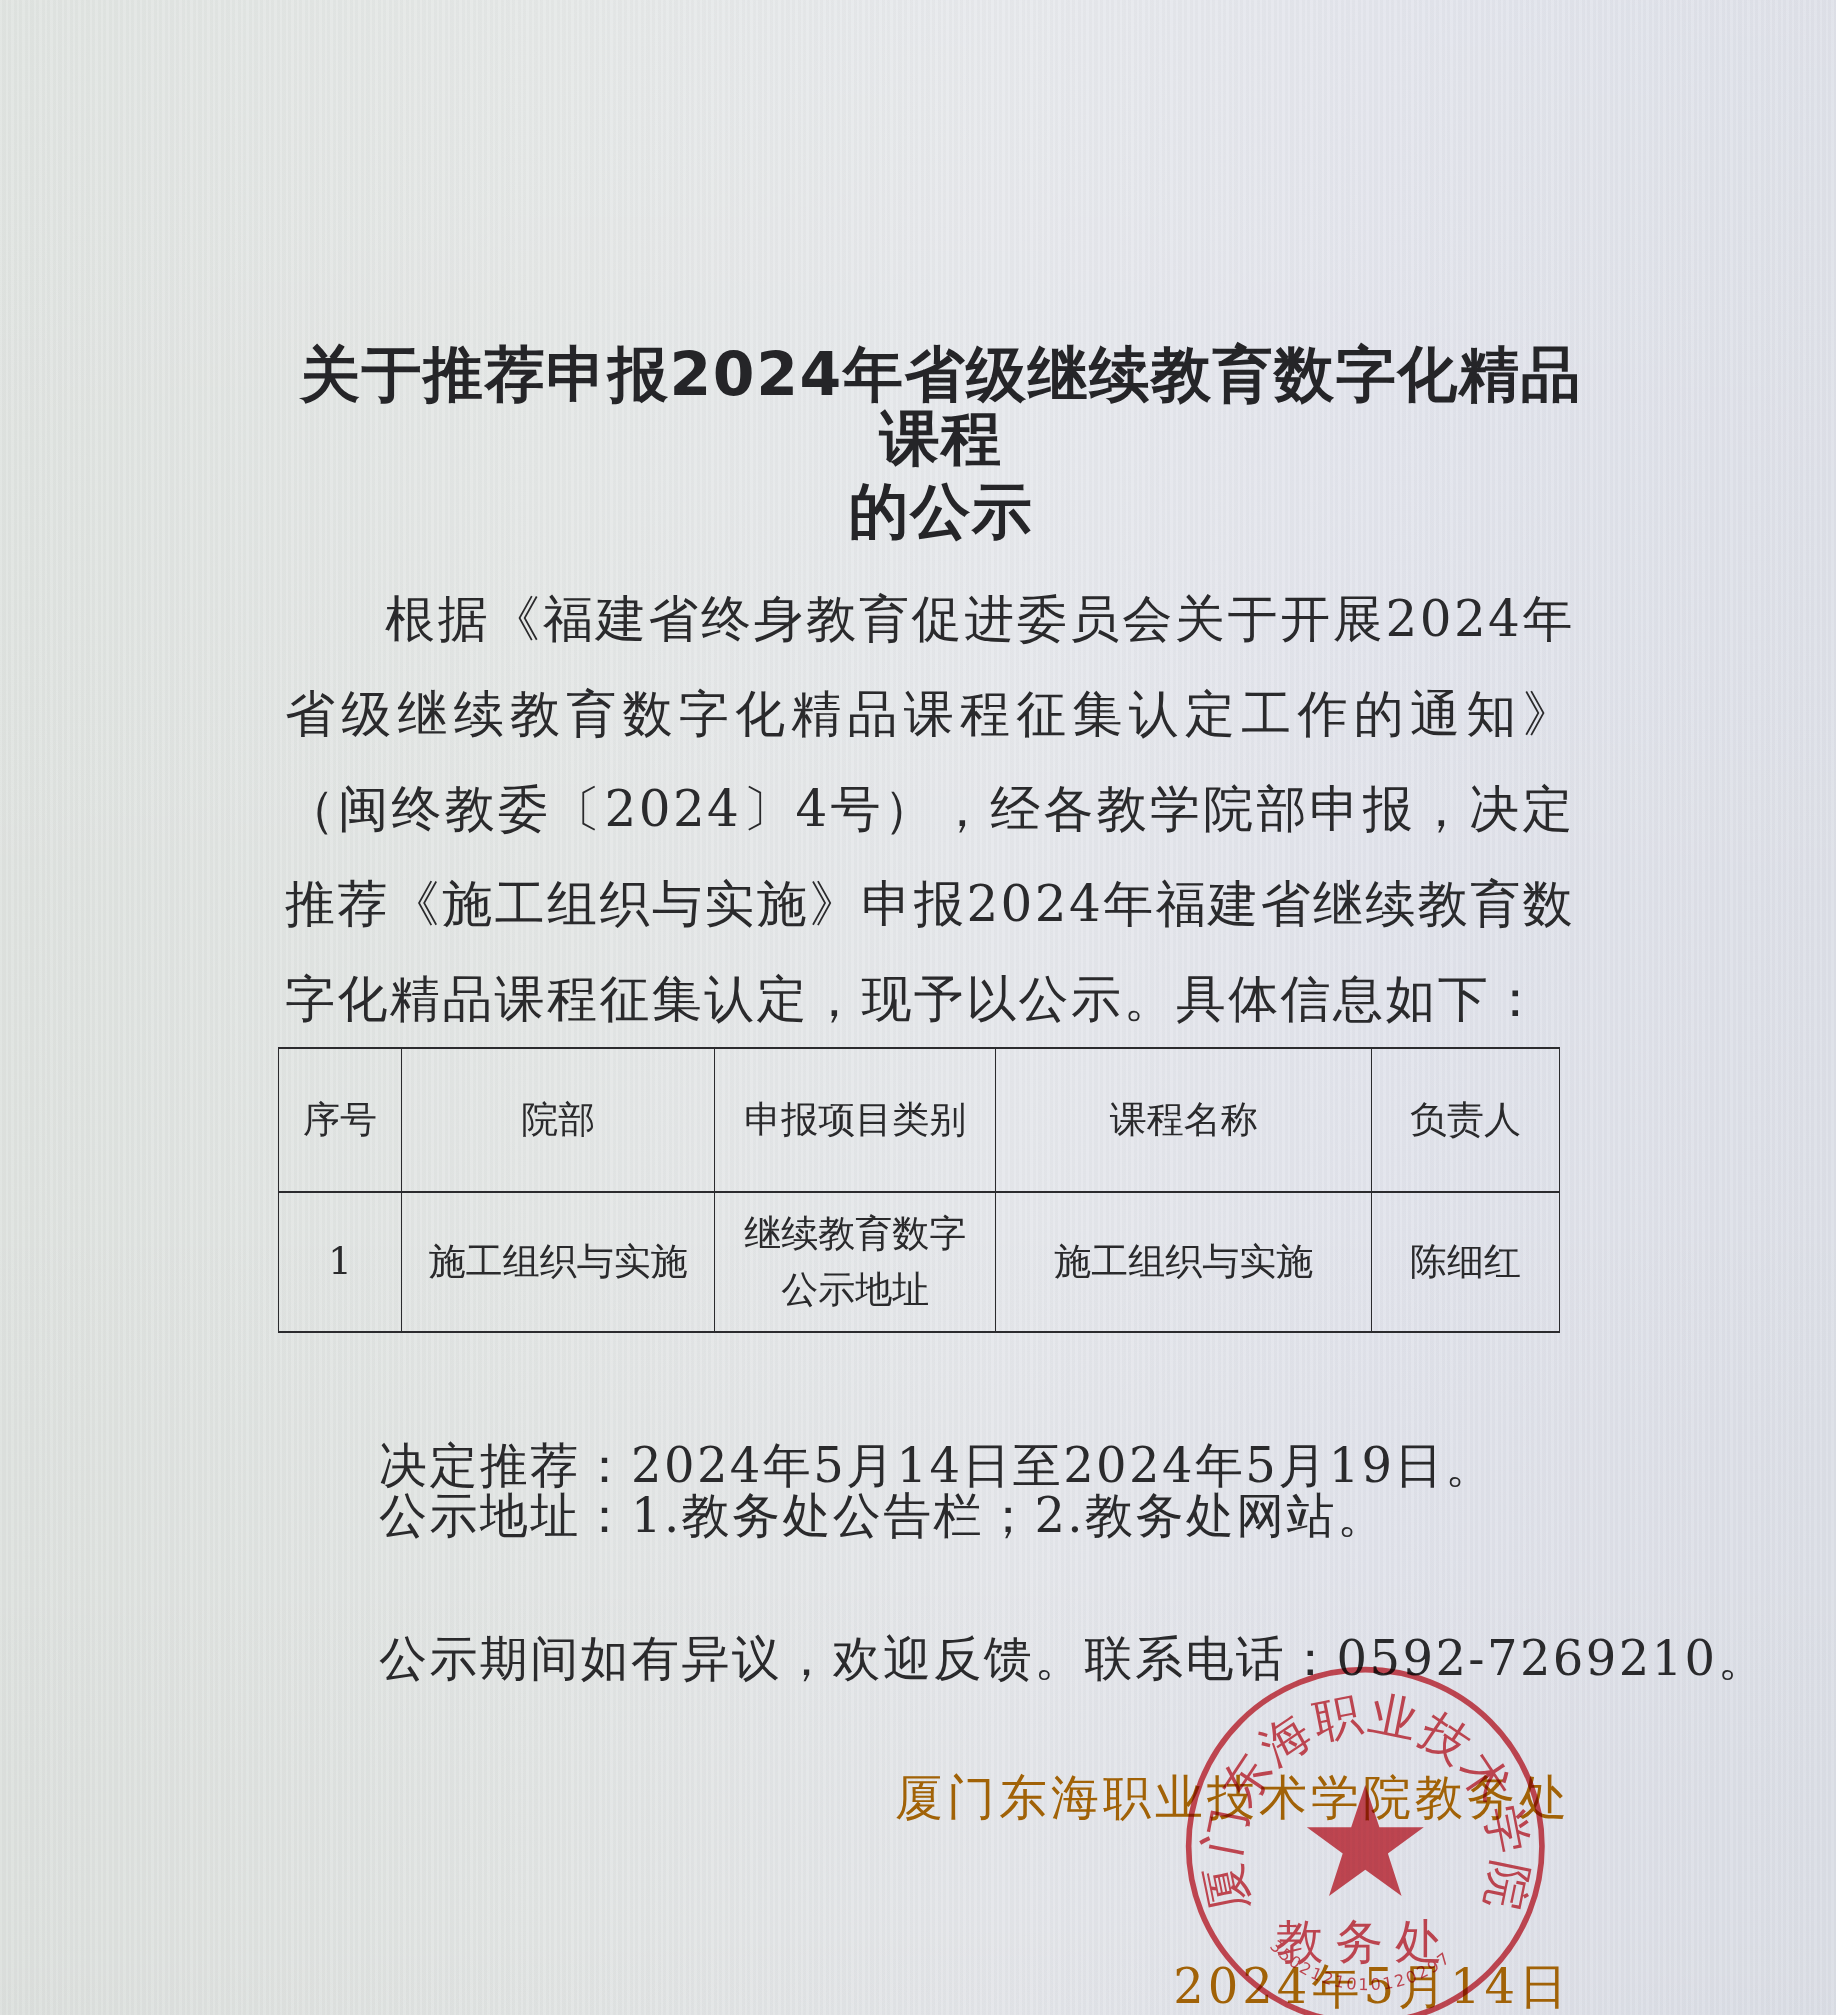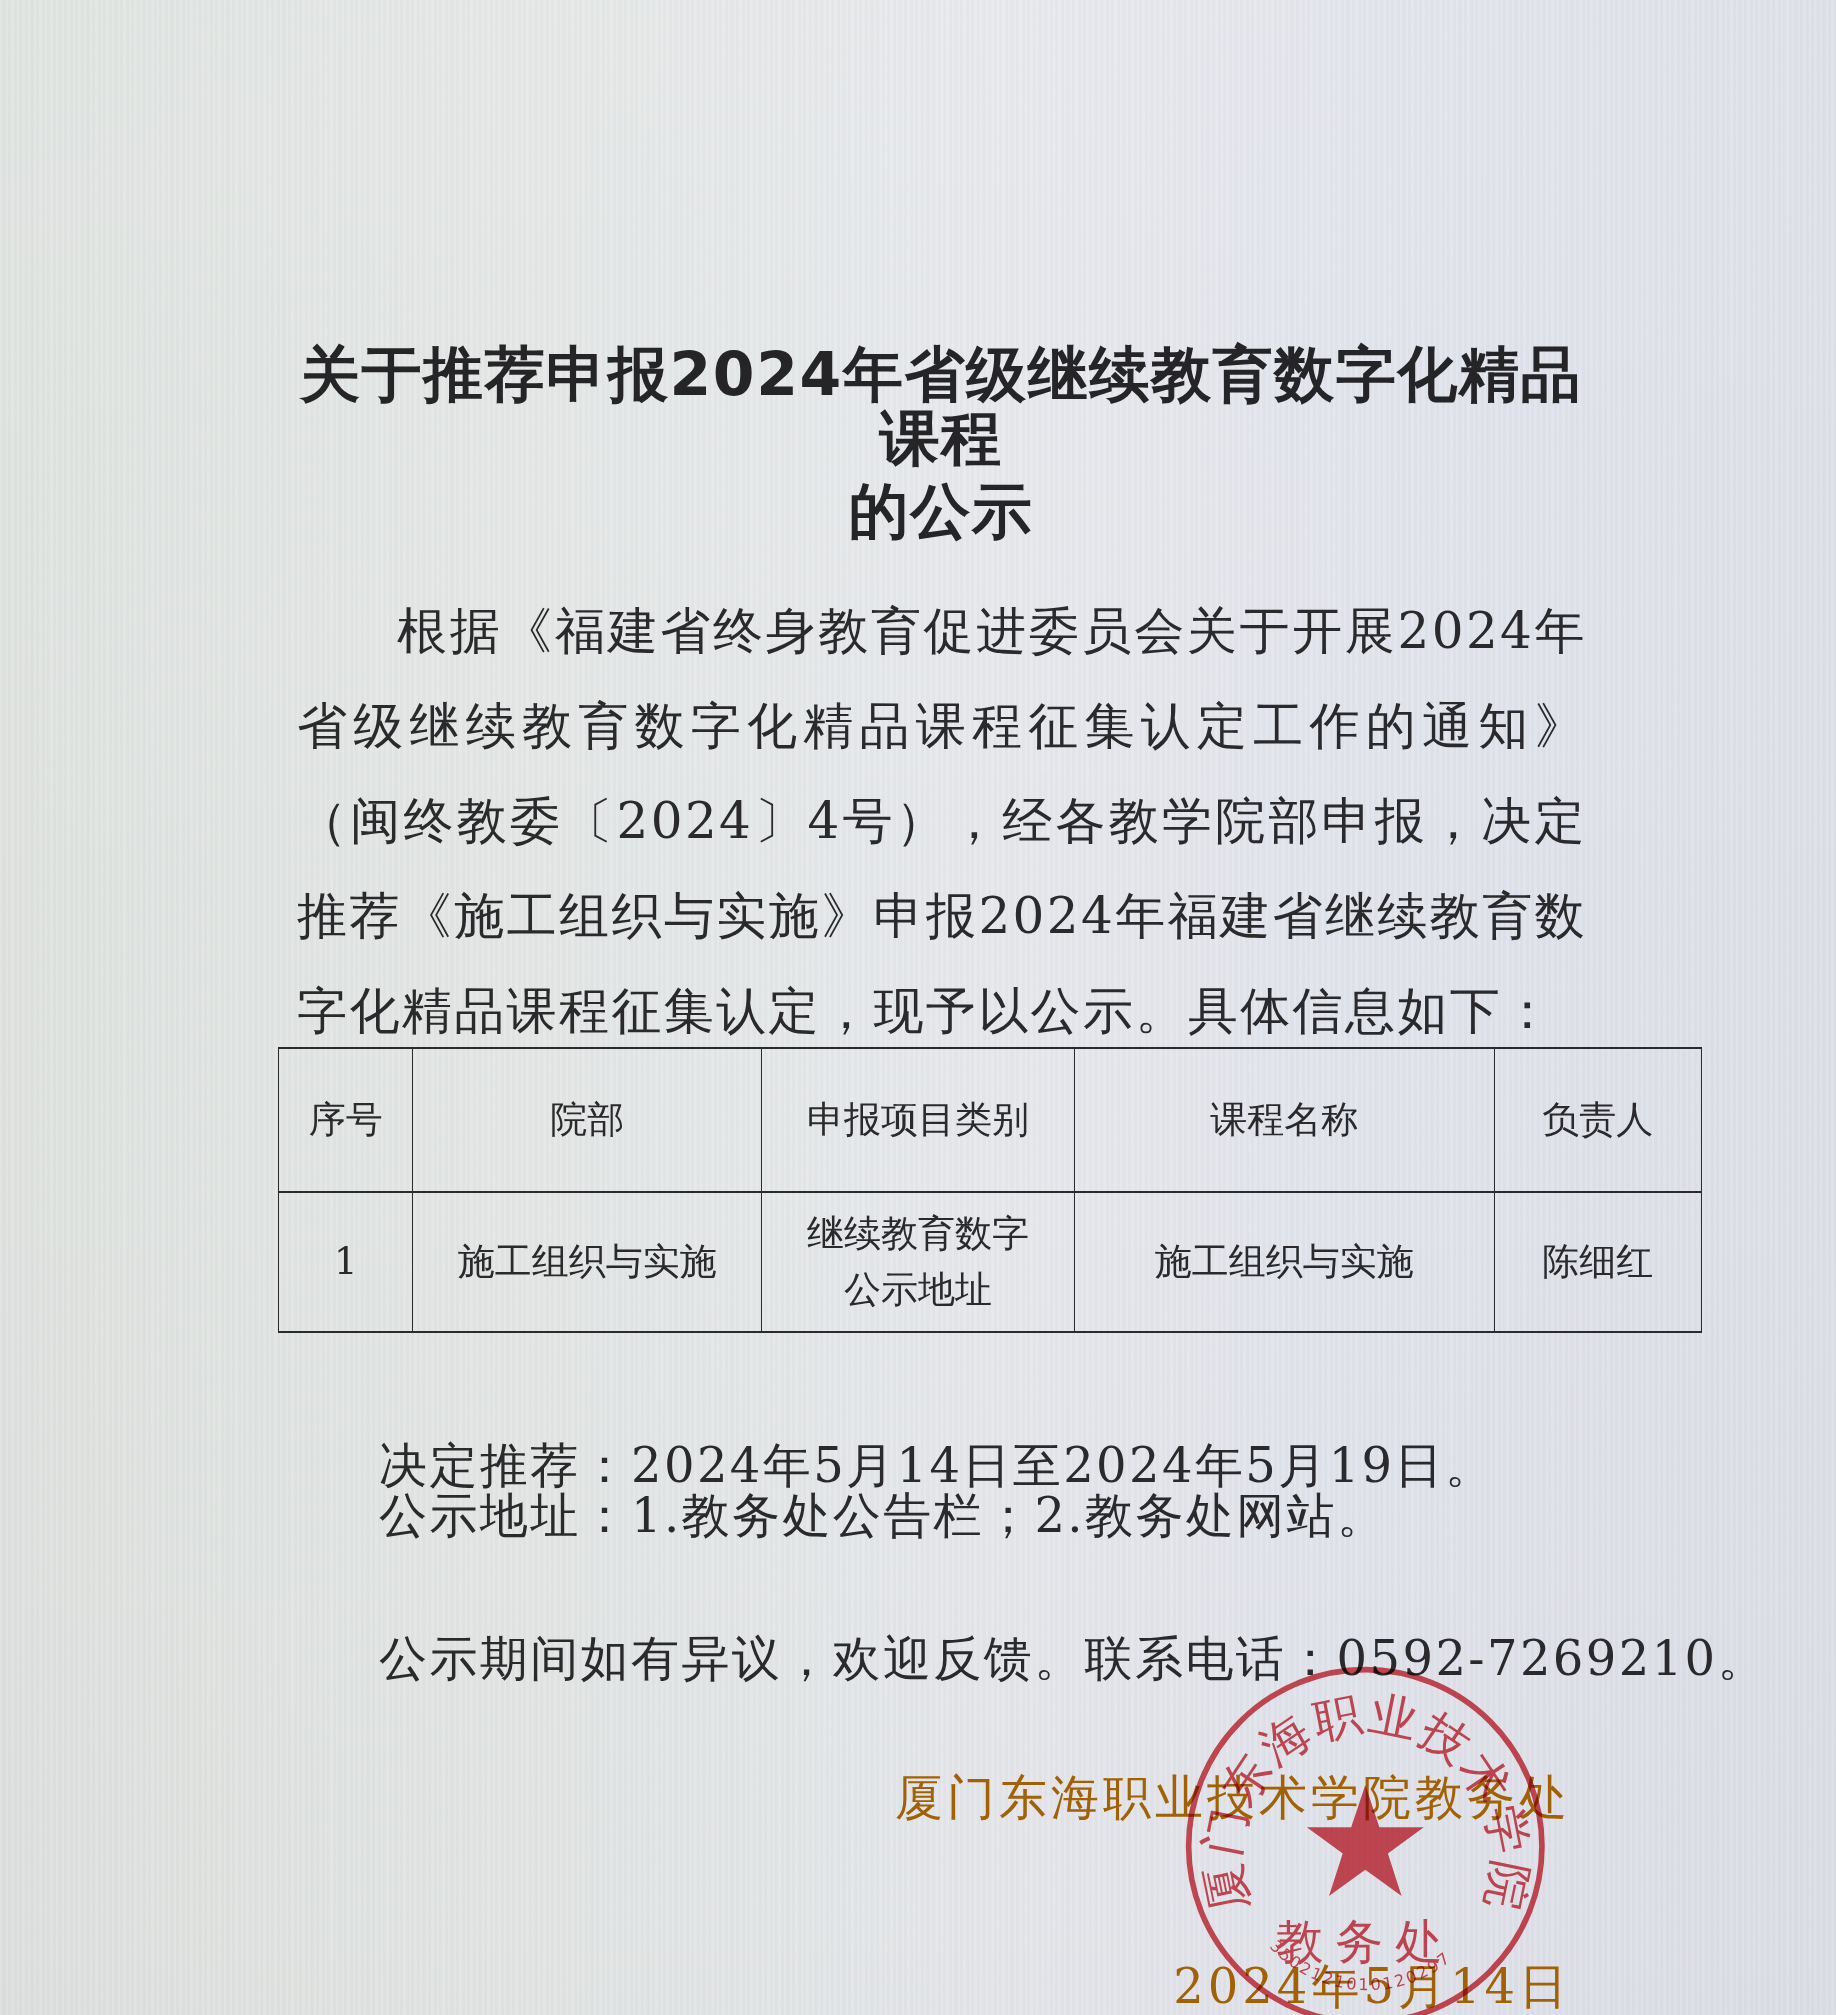--- a/index.html
+++ b/index.html
@@ -42,29 +42,29 @@
   .body-text {
     position: absolute;
     left: 281px;
     top: 568px;
     width: 1290px;
     font-size: 50px;
     line-height: 95px;
     text-indent: 100px;
     text-align: justify;
     letter-spacing: 2.4px;
-    margin: 16px;
+    margin: 4px;
     color: #2a2a2c;
   }
 
   table.info-table {
     position: absolute;
     left: 278px;
     top: 1047px;
-    width: 1424px;
+    width: 1282px;
     border-collapse: collapse;
     font-size: 37px;
     color: #2a2a2c;
     font-family: "DejaVu Serif", "Liberation Serif", serif;
   }
   table.info-table th, table.info-table td {
     border: 1.6px solid #2b2b2e;
     text-align: center;
     vertical-align: middle;
     font-weight: normal;

